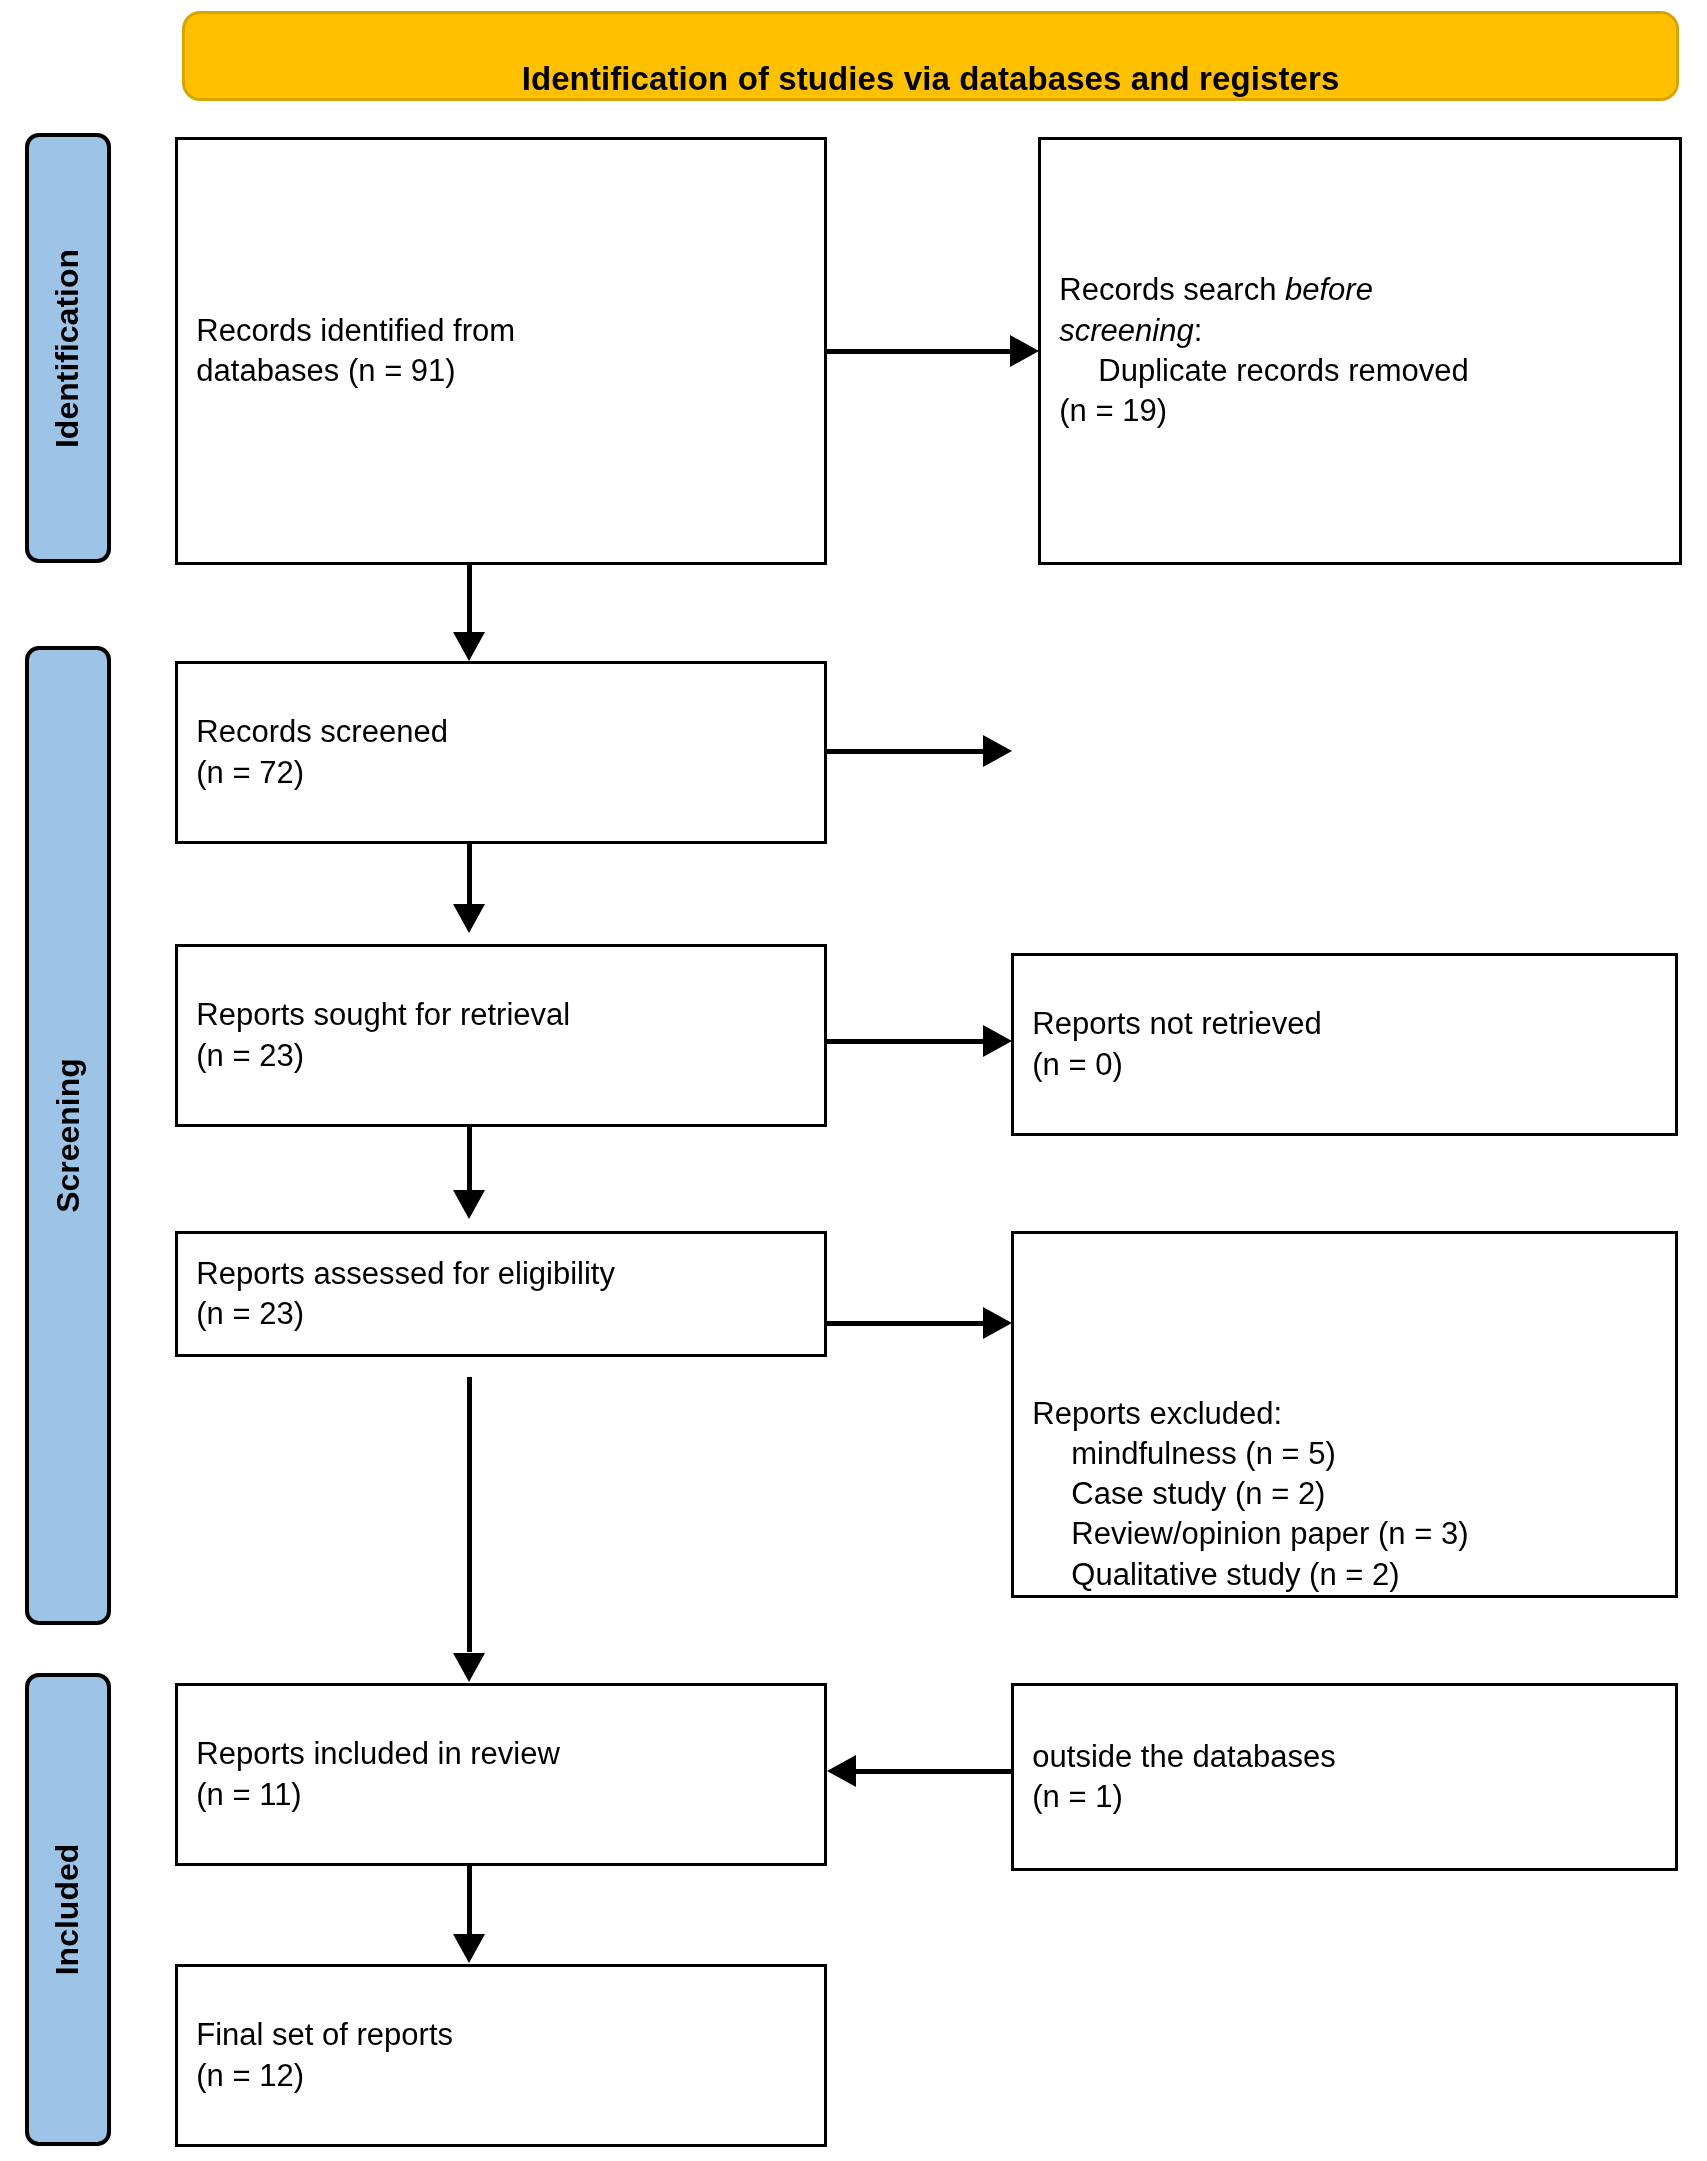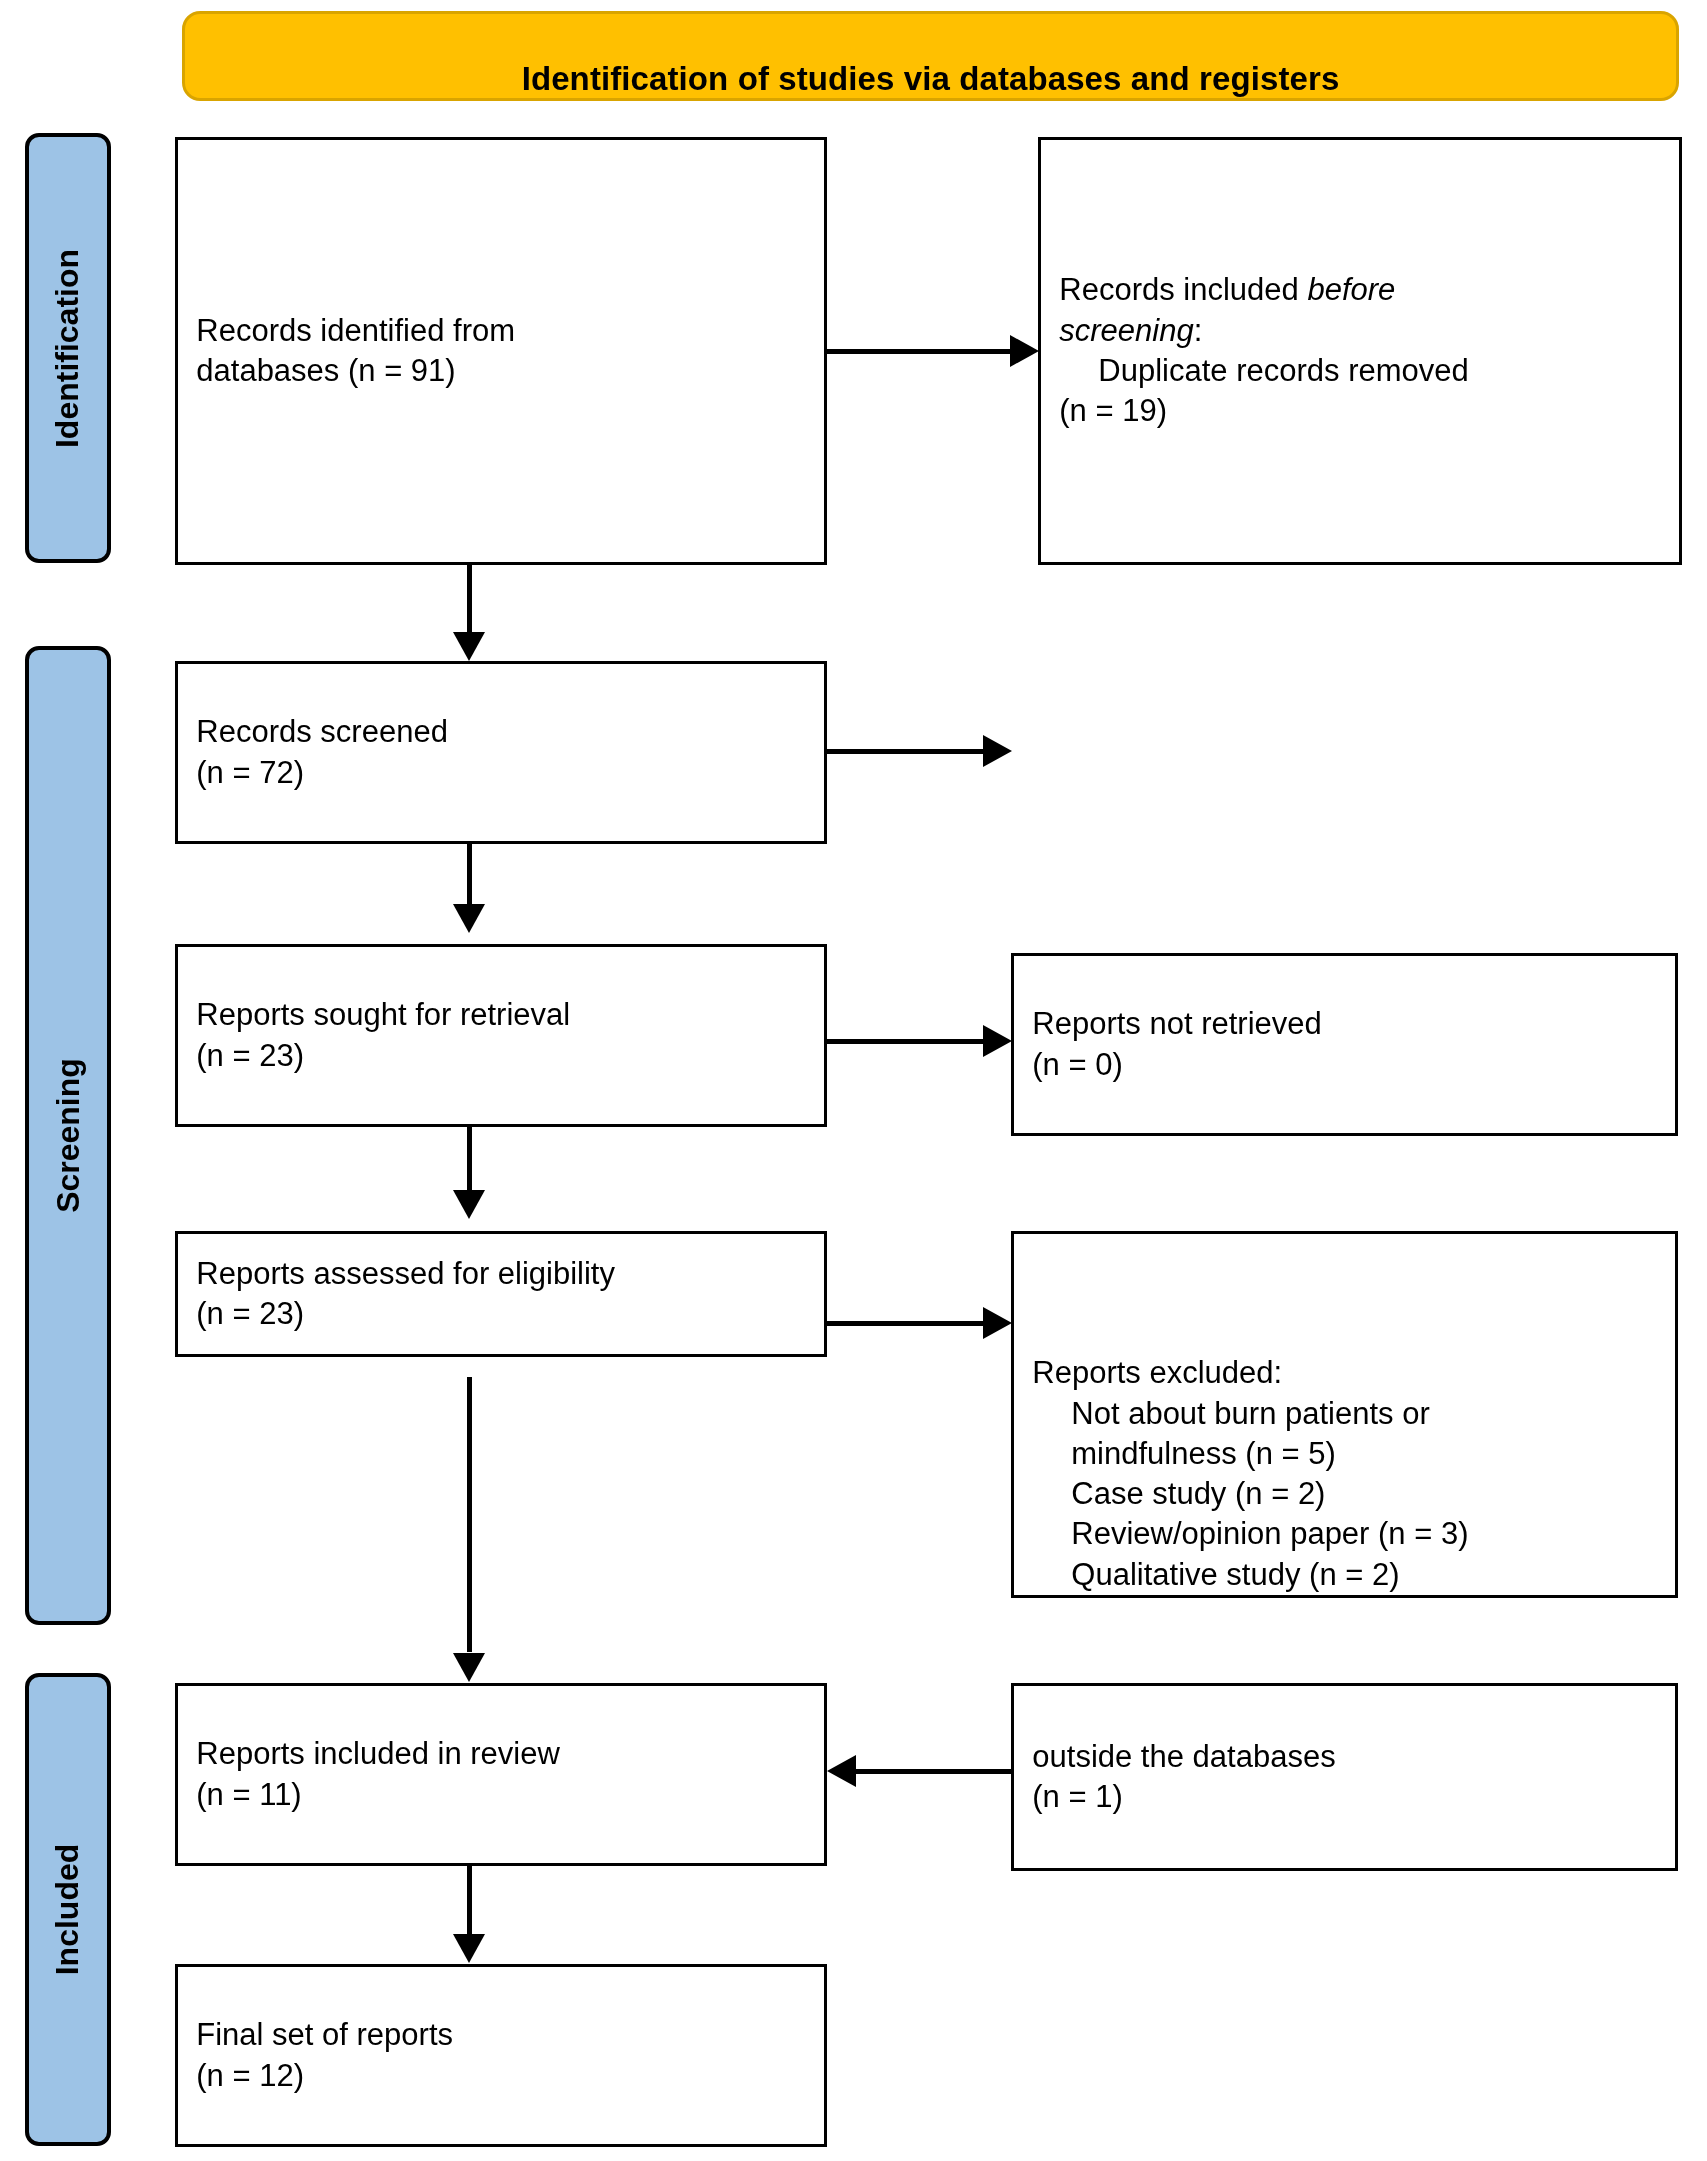--- a/index.html
+++ b/index.html
@@ -128,21 +128,21 @@
     <span class="rail-label">Included</span>
   </div>
 
   <div class="box" style="left:175px; top:137px; width:652px; height:428px;">
     <div class="box-line">Records identified from</div>
     <div class="box-line">databases (n = 91)</div>
   </div>
 
   <div class="box" style="left:1038px; top:137px; width:644px; height:428px;">
     <div class="box-line wrapping">
-      <span>Records included </span><em>before</em>
+      <span>Records search </span><em>before</em>
     </div>
     <div class="box-line">
       <em>screening</em><span>:</span>
     </div>
     <div class="box-line indent">Duplicate records removed</div>
     <div class="box-line">(n = 19)</div>
   </div>
 
   <div class="hline" style="left:827px; top:349px; width:183px;"></div>
   <div class="arrow-right" style="left:1010px; top:335px;"></div>
@@ -178,21 +178,20 @@
   <div class="vline" style="left:467px; top:1127px; height:63px;"></div>
   <div class="arrow-down" style="left:453px; top:1190px;"></div>
 
   <div class="box" style="left:175px; top:1231px; width:652px; height:126px;">
     <div class="box-line">Reports assessed for eligibility</div>
     <div class="box-line">(n = 23)</div>
   </div>
 
   <div class="box" style="left:1011px; top:1231px; width:667px; height:367px;justify-content:flex-end;">
     <div class="box-line">Reports excluded:</div>
-    <div class="box-line indent">Not about burn patients or</div>
     <div class="box-line indent">mindfulness (n = 5)</div>
     <div class="box-line indent">Case study (n = 2)</div>
     <div class="box-line indent">Review/opinion paper (n = 3)</div>
     <div class="box-line indent">Qualitative study (n = 2)</div>
   </div>
 
   <div class="hline" style="left:827px; top:1321px; width:156px;"></div>
   <div class="arrow-right" style="left:983px; top:1307px;"></div>
 
   <div class="vline" style="left:467px; top:1377px; height:275px;"></div>

